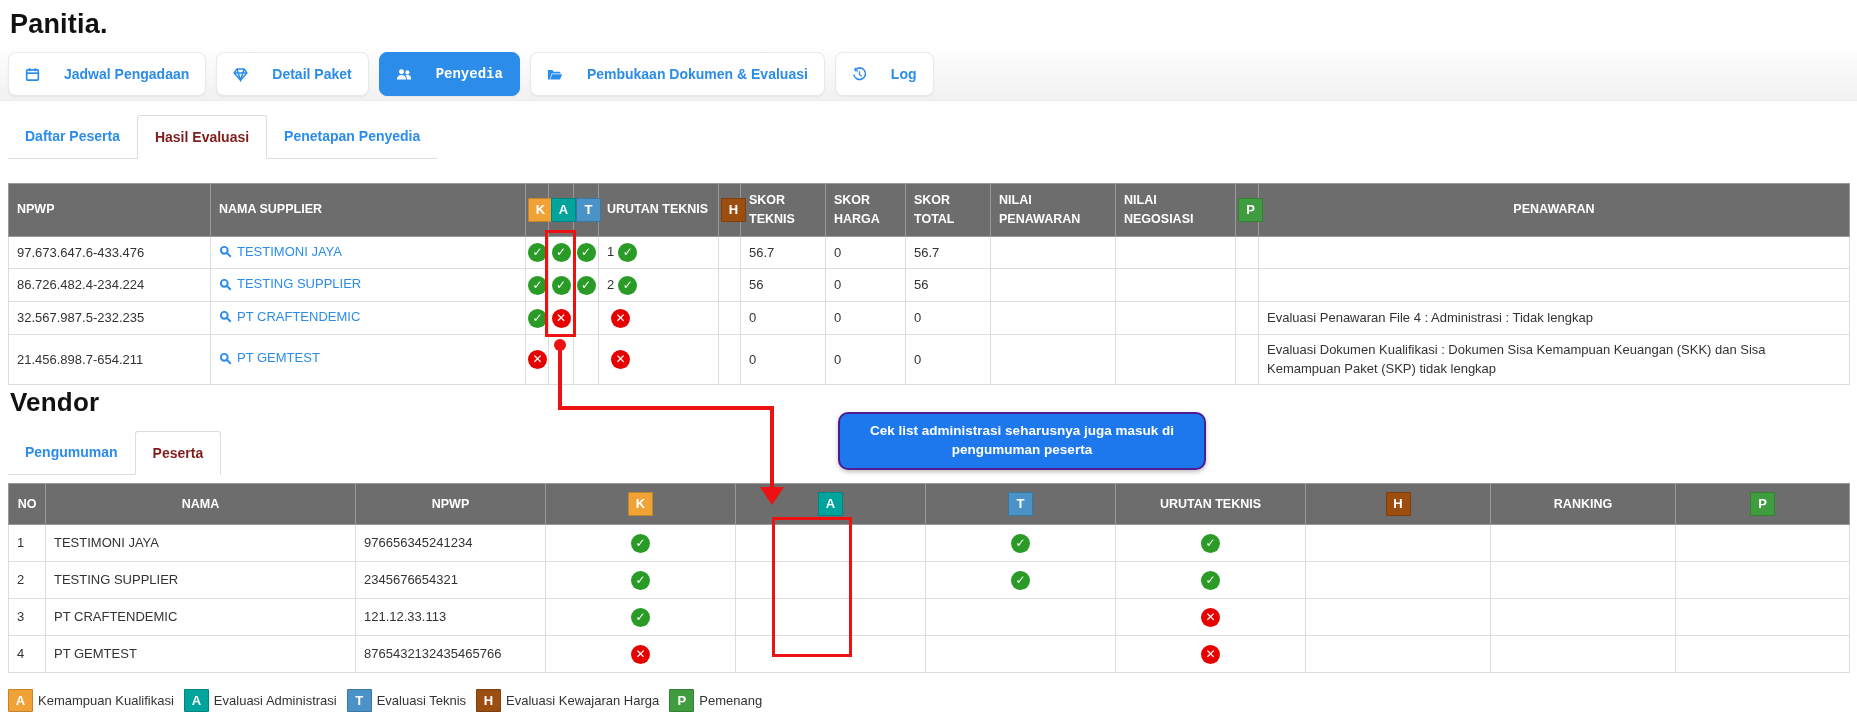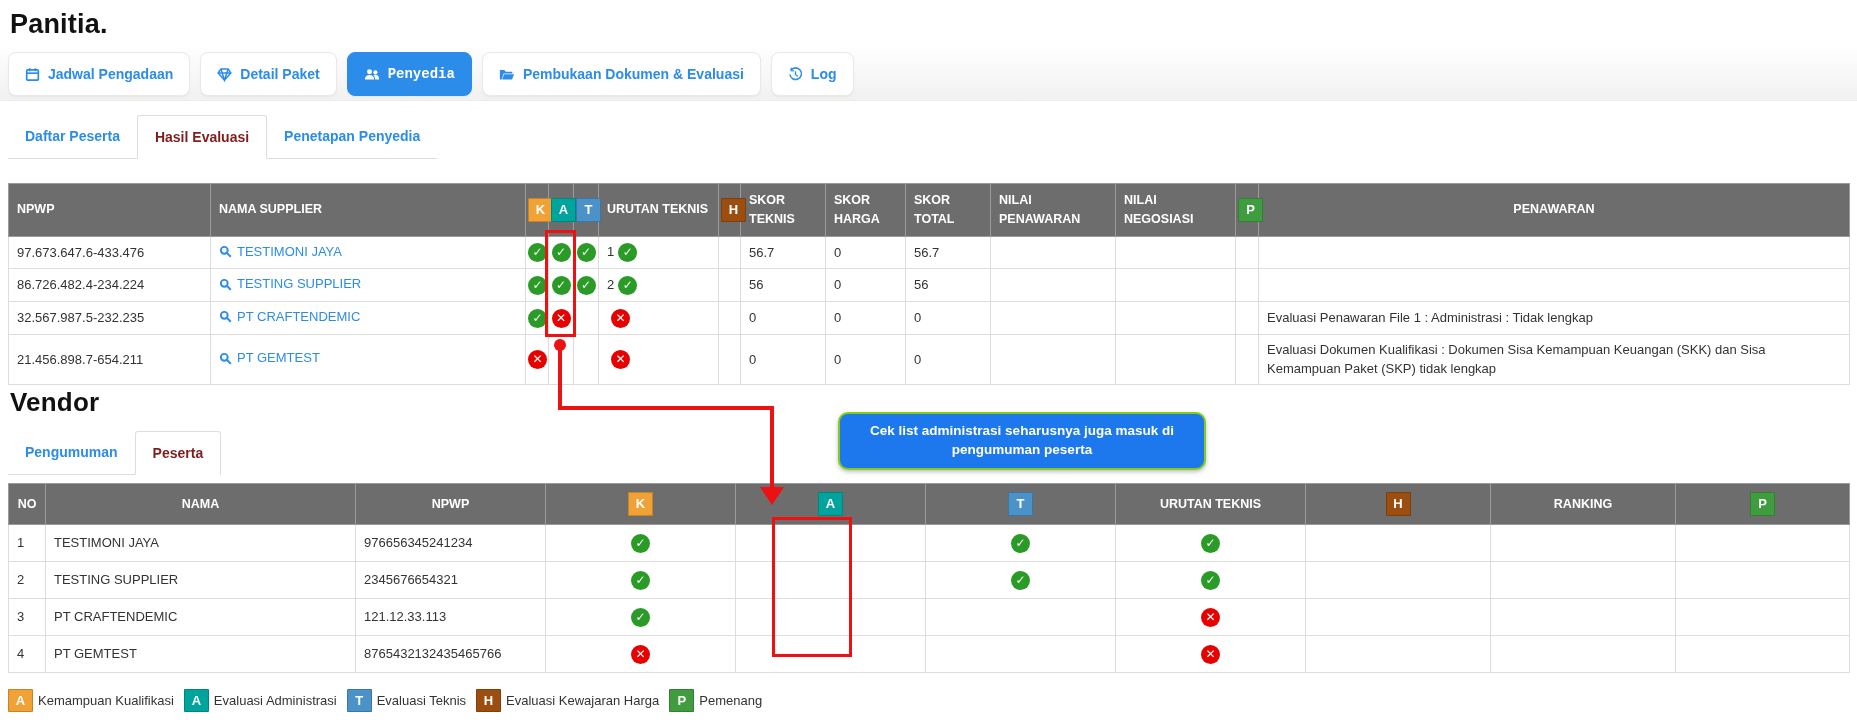--- a/index.html
+++ b/index.html
@@ -6,21 +6,21 @@
   .page{position:relative;width:1857px;height:725px;overflow:hidden;background:#fff;
         font-family:"Liberation Sans","DejaVu Sans",sans-serif;color:#333;font-size:13px;}
 
   
   .sec-title{font-size:27px;font-weight:bold;color:#111;margin:8px 0 0 10px;line-height:32px;letter-spacing:.2px;}
   .sec-title.vendor{font-size:26px;margin-top:2px;line-height:30px;}
 
   
   .tabstrip{margin-top:8px;padding:4px 0 4px 8px;display:flex;gap:10px;align-items:center;
             background:linear-gradient(180deg,#fefefe,#f1f1f1);border-bottom:1px solid #ececec;}
-  .tabbtn{display:inline-flex;align-items:center;gap:8px;height:44px;padding:0 16px;background:#fff;
+  .tabbtn{display:inline-flex;align-items:center;gap:24px;height:44px;padding:0 16px;background:#fff;
           border:1px solid #e9e9e9;border-radius:8px;color:#2b8cea;font-weight:bold;font-size:14px;
           box-shadow:0 1px 2px rgba(0,0,0,.05);cursor:pointer;box-sizing:border-box;}
   .tabbtn.active{background:#2b8cea;border-color:#2b8cea;color:#fff;font-family:Liberation Mono, monospace;}
   .tabbtn svg{flex:0 0 auto;}
 
   
   .subtabs{display:flex;margin:14px 0 0 8px;width:fit-content;border-bottom:1px solid #ddd;}
   .subtab{padding:13px 17px;color:#2b8cea;font-weight:bold;font-size:14px;cursor:pointer;}
   .subtab.active{background:#fff;border:1px solid #ddd;border-bottom:1px solid #fff;margin-bottom:-1px;
                  border-radius:3px 3px 0 0;color:#7f1d1d;}
@@ -58,21 +58,21 @@
   .anno{position:absolute;pointer-events:none;}
   #redbox1{left:545px;top:230px;width:31px;height:107px;border:3px solid #ee1111;box-sizing:border-box;}
   #anno-dot{left:554px;top:339px;width:12px;height:12px;border-radius:50%;background:#ee1111;}
   #anno-line1{left:558px;top:344px;width:4px;height:64px;background:#ee1111;}
   #anno-line2{left:558px;top:406px;width:216px;height:4px;background:#ee1111;}
   #anno-line3{left:770px;top:406px;width:4px;height:81px;background:#ee1111;}
   #anno-arrow{left:760px;top:487px;width:0;height:0;border-left:12px solid transparent;
               border-right:12px solid transparent;border-top:18px solid #ee1111;}
   #redbox2{left:772px;top:517px;width:80px;height:140px;border:3px solid #ee1111;box-sizing:border-box;}
   #tooltip{left:838px;top:412px;width:368px;box-sizing:border-box;padding:8px 12px;background:#1d78ed;
-           border:2px solid #84cc16;border-radius:10px;color:#fff;font-weight:bold;font-size:13.5px;
+           border:2px solid #4c1d95;border-radius:10px;color:#fff;font-weight:bold;font-size:13.5px;
            text-align:center;line-height:1.4;box-shadow:0 2px 4px rgba(0,0,0,.25);}
 </style>
 </head>
 <body>
 
 <div class="page">
 
   <div class="sec-title">Panitia.</div>
 
   <div class="tabstrip">
@@ -216,21 +216,21 @@
         <td class="c"><span class="ic fail">✕</span></td>
         <td class="c"><span class="ic" style="visibility: hidden;"></span></td>
         <td><span class="num"></span><span class="ic fail">✕</span></td>
         <td class="c"></td>
         <td>0</td>
         <td>0</td>
         <td>0</td>
         <td></td>
         <td></td>
         <td class="c"></td>
-        <td class="ket-cell">Evaluasi Penawaran File 1 : Administrasi : Tidak lengkap</td>
+        <td class="ket-cell">Evaluasi Penawaran File 4 : Administrasi : Tidak lengkap</td>
       </tr>
       <tr>
         <td>21.456.898.7-654.211</td>
         <td><a class="lnk">
               <svg width="13" height="13" viewBox="0 0 16 16" stroke="currentColor" fill="none" stroke-width="2.4">
                 <circle cx="6.5" cy="6.5" r="4.2"></circle>
                 <path d="M9.8 9.8L14.5 14.5"></path>
               </svg>
               <span>PT GEMTEST</span>
             </a></td>

